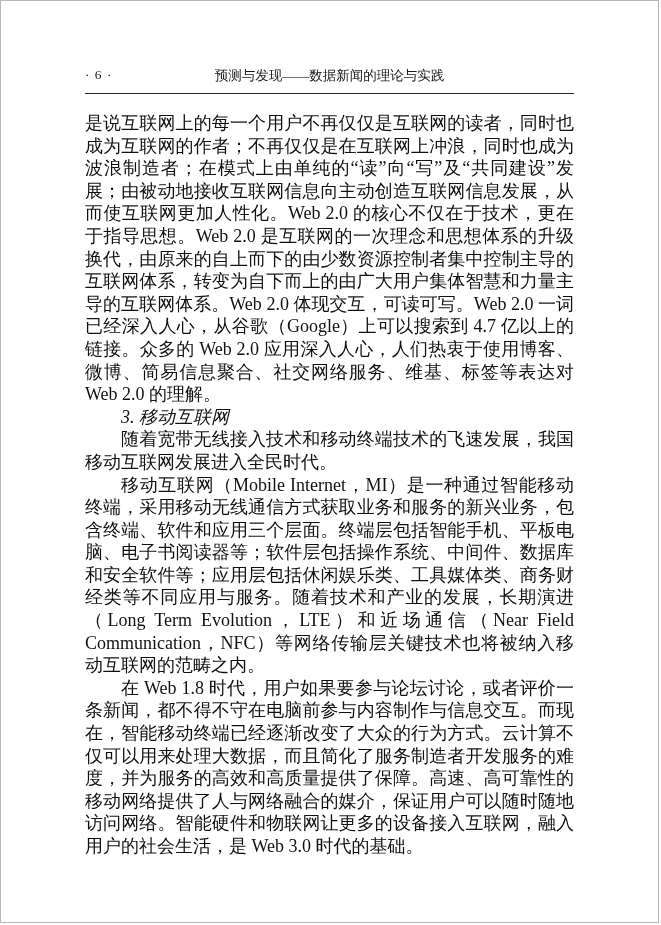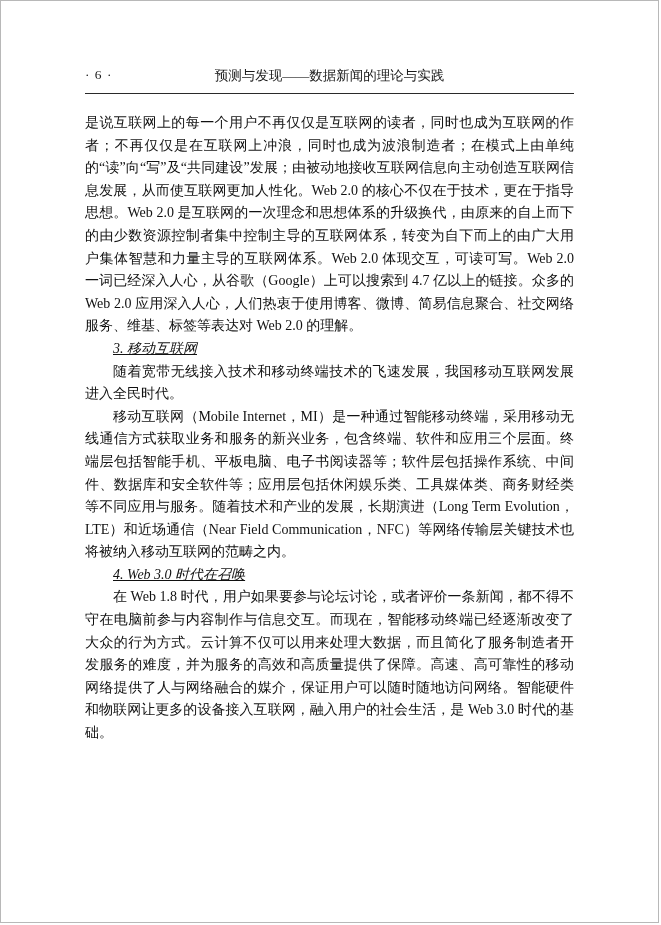--- a/index.html
+++ b/index.html
@@ -37,52 +37,50 @@
     top: 0;
     letter-spacing: 1px;
   }
   .running-title {
     text-align: center;
     width: 100%;
     display: block;
   }
   .content {
     margin-top: 18px;
-    font-size: 14px;
+    font-size: 18px;
     line-height: 22.6px;
     color: #111111;
     text-align: justify;
   }
   .content p {
     margin: 0;
     text-indent: 2em;
   }
   .content p.no-indent {
     text-indent: 0;
   }
   .content p.section-heading {
     font-style: italic;
     text-indent: 2em;
-    text-decoration: underline;
   }
 </style>
 </head>
 <body>
 
 <div class="page">
   <div class="page-inner">
 
     <div class="running-header">
       <span class="page-number">· 6 ·</span>
       <span class="running-title">预测与发现——数据新闻的理论与实践</span>
     </div>
 
     <div class="content">
       <p class="no-indent">是说互联网上的每一个用户不再仅仅是互联网的读者，同时也成为互联网的作者；不再仅仅是在互联网上冲浪，同时也成为波浪制造者；在模式上由单纯的“读”向“写”及“共同建设”发展；由被动地接收互联网信息向主动创造互联网信息发展，从而使互联网更加人性化。Web 2.0 的核心不仅在于技术，更在于指导思想。Web 2.0 是互联网的一次理念和思想体系的升级换代，由原来的自上而下的由少数资源控制者集中控制主导的互联网体系，转变为自下而上的由广大用户集体智慧和力量主导的互联网体系。Web 2.0 体现交互，可读可写。Web 2.0 一词已经深入人心，从谷歌（Google）上可以搜索到 4.7 亿以上的链接。众多的 Web 2.0 应用深入人心，人们热衷于使用博客、微博、简易信息聚合、社交网络服务、维基、标签等表达对 Web 2.0 的理解。</p>
       <p class="section-heading">3. 移动互联网</p>
       <p>随着宽带无线接入技术和移动终端技术的飞速发展，我国移动互联网发展进入全民时代。</p>
       <p>移动互联网（Mobile Internet，MI）是一种通过智能移动终端，采用移动无线通信方式获取业务和服务的新兴业务，包含终端、软件和应用三个层面。终端层包括智能手机、平板电脑、电子书阅读器等；软件层包括操作系统、中间件、数据库和安全软件等；应用层包括休闲娱乐类、工具媒体类、商务财经类等不同应用与服务。随着技术和产业的发展，长期演进（Long Term Evolution，LTE）和近场通信（Near Field Communication，NFC）等网络传输层关键技术也将被纳入移动互联网的范畴之内。</p>
-      <p class="section-heading">4. Web 3.0 时代在召唤</p>
       <p>在 Web 1.8 时代，用户如果要参与论坛讨论，或者评价一条新闻，都不得不守在电脑前参与内容制作与信息交互。而现在，智能移动终端已经逐渐改变了大众的行为方式。云计算不仅可以用来处理大数据，而且简化了服务制造者开发服务的难度，并为服务的高效和高质量提供了保障。高速、高可靠性的移动网络提供了人与网络融合的媒介，保证用户可以随时随地访问网络。智能硬件和物联网让更多的设备接入互联网，融入用户的社会生活，是 Web 3.0 时代的基础。</p>
     </div>
 
   </div>
 </div>
 
 </body></html>

